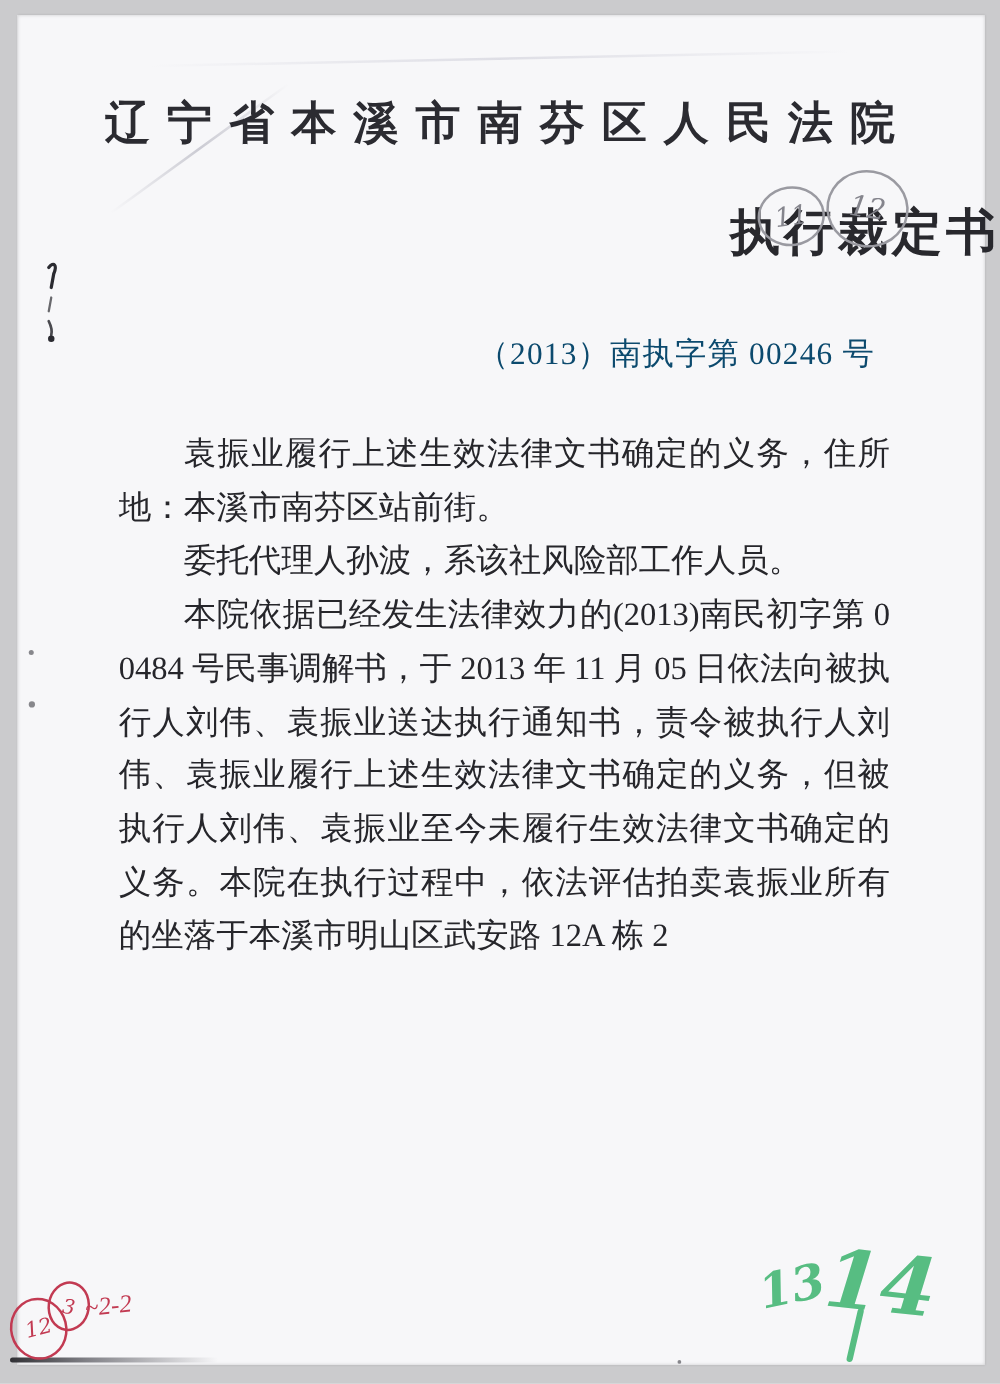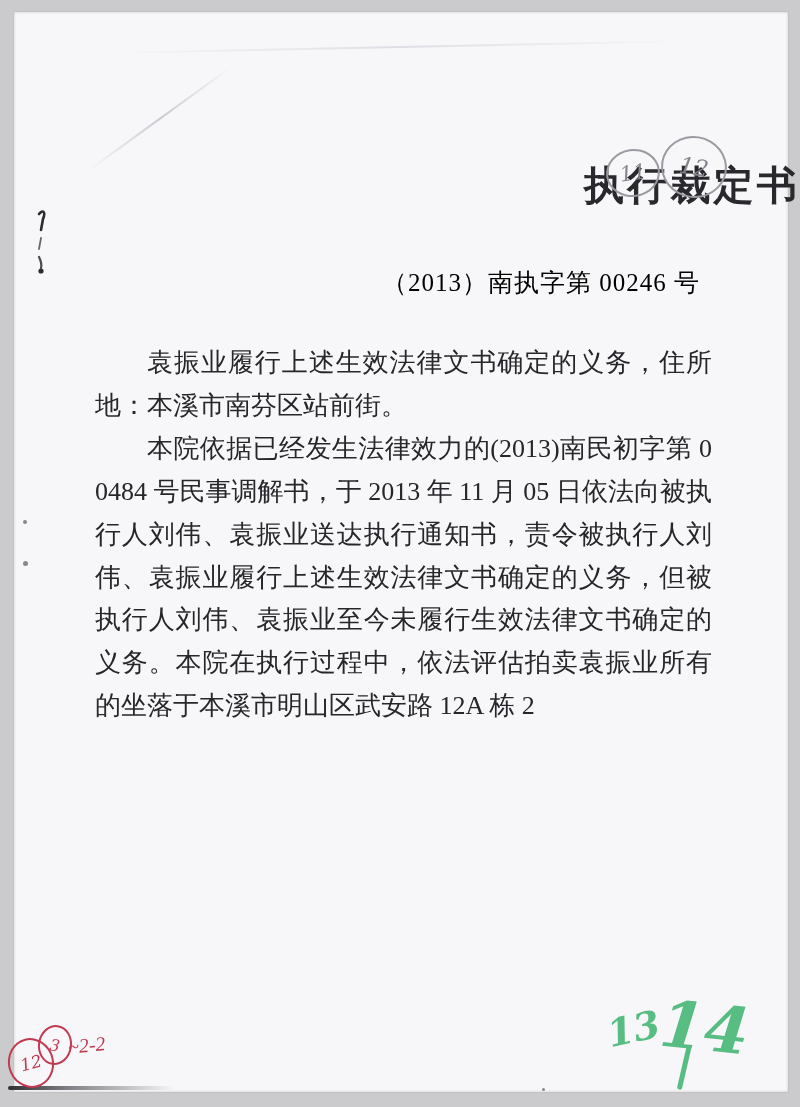--- a/index.html
+++ b/index.html
@@ -36,21 +36,21 @@
     white-space: nowrap;
   }
   .doc-title {
     position: absolute; left: 0; right: 0; top: 158px;
     text-align: right;
     font-size: 40px; font-weight: 700; color: #28282d;
     letter-spacing: 0.08em; text-indent: 0.08em; padding-left: 44px;
   }
   .case-number {
     position: absolute; top: 266px; right: 100px;
-    font-size: 25px; color: #000000;
+    font-size: 25px; color: #0c4a6e;
     letter-spacing: 0.04em;
   }
   .body-text {
     position: absolute; left: 95px; top: 342px; width: 617px;
     font-size: 26px; line-height: 42.9px; color: #26262b;
   }
   .body-text p {
     margin: 0; text-indent: 2em;
     text-align: justify; text-justify: inter-character;
     word-break: break-all;
@@ -96,34 +96,36 @@
 </style>
 </head>
 <body>
 
 <div class="scan">
   <div class="page"></div>
 
   <div class="crease-a"></div>
   <div class="crease-b"></div>
 
+  <div class="court-name">辽宁省本溪市南芬区人民法院</div>
 
   <div class="doc-title">执行裁定书</div>
 
   <div class="pencil-circle pc-11">
     <span>11</span>
   </div>
   <div class="pencil-circle pc-12">
     <span>12</span>
   </div>
 
   <div class="case-number">（2013）南执字第 00246 号</div>
 
   <div class="body-text">
     <p>袁振业履行上述生效法律文书确定的义务，住所地：本溪市南芬区站前街。</p>
+    <p>委托代理人孙波，系该社风险部工作人员。</p>
     <p>本院依据已经发生法律效力的(2013)南民初字第 00484 号民事调解书，于 2013 年 11 月 05 日依法向被执行人刘伟、袁振业送达执行通知书，责令被执行人刘伟、袁振业履行上述生效法律文书确定的义务，但被执行人刘伟、袁振业至今未履行生效法律文书确定的义务。本院在执行过程中，依法评估拍卖袁振业所有的坐落于本溪市明山区武安路 12A 栋 2</p>
   </div>
 
   <div class="ink-artifact">
     <svg width="16" height="66" viewBox="0 0 16 66" xmlns="http://www.w3.org/2000/svg">
       <path d="M6 5 C 10 0, 13 3, 10 10 L 8 21" fill="none" stroke="#2b2b31" stroke-width="2.6" stroke-linecap="round"></path>
       <path d="M8 29 L 6 40" fill="none" stroke="#2b2b31" stroke-width="1.8" stroke-linecap="round" opacity=".7"></path>
       <path d="M6 48 C 8 52, 9 55, 8 59" fill="none" stroke="#2b2b31" stroke-width="2.2" stroke-linecap="round" opacity=".85"></path>
       <circle cx="8" cy="62" r="2.6" fill="#2b2b31"></circle>
     </svg>

